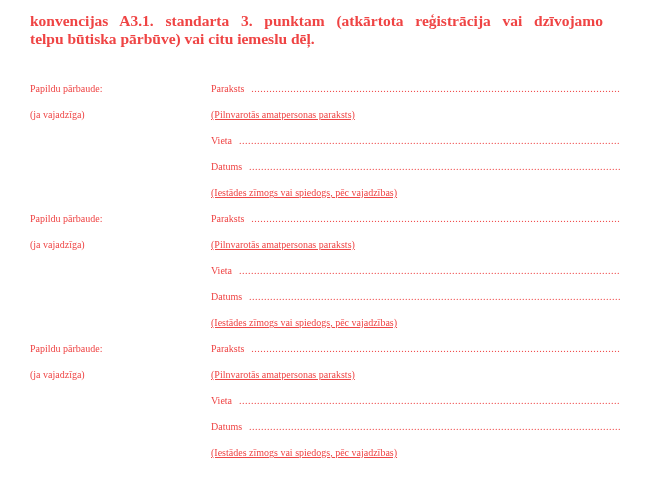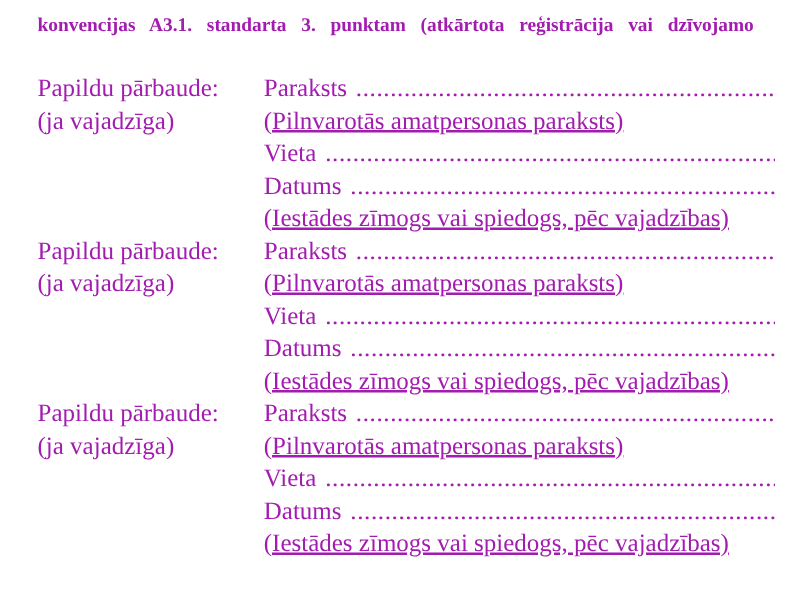--- a/index.html
+++ b/index.html
@@ -6,21 +6,21 @@
     margin: 0;
     padding: 0;
     background: #ffffff;
   }
   .page {
     position: relative;
     width: 645px;
     height: 486px;
     box-sizing: border-box;
     background: #ffffff;
-    color: #a21caf;
+    color: #ef4444;
     font-family: "Liberation Serif", "DejaVu Serif", serif;
     padding: 12px 25px 0 30px;
     overflow: hidden;
   }
   .header {
     width: 573px;
     font-size: 15.5px;
     font-weight: bold;
     line-height: 18px;
     margin-bottom: 28px;
@@ -29,21 +29,21 @@
     text-align: justify;
     text-align-last: justify;
     white-space: normal;
   }
   .header-line-plain {
     text-align: left;
   }
   .block {
     display: flex;
     align-items: flex-start;
-    font-size: 20px;
+    font-size: 10px;
   }
   .block-left {
     flex: none;
     width: 181px;
     line-height: 26px;
   }
   .block-right {
     flex: 1;
     min-width: 0;
     line-height: 26px;
@@ -74,20 +74,21 @@
     text-decoration: underline;
   }
 </style>
 </head>
 <body>
 
 <div class="page">
 
   <div class="header">
     <div class="header-line-justified">konvencijas A3.1. standarta 3. punktam (atkārtota reģistrācija vai dzīvojamo</div>
+    <div class="header-line-plain">telpu būtiska pārbūve) vai citu iemeslu dēļ.</div>
   </div>
 
   <div class="block">
     <div class="block-left">
       <div class="row">Papildu pārbaude:</div>
       <div class="row">(ja vajadzīga)</div>
     </div>
     <div class="block-right">
       <div class="row field-row">
         <span class="field-label">Paraksts</span>

